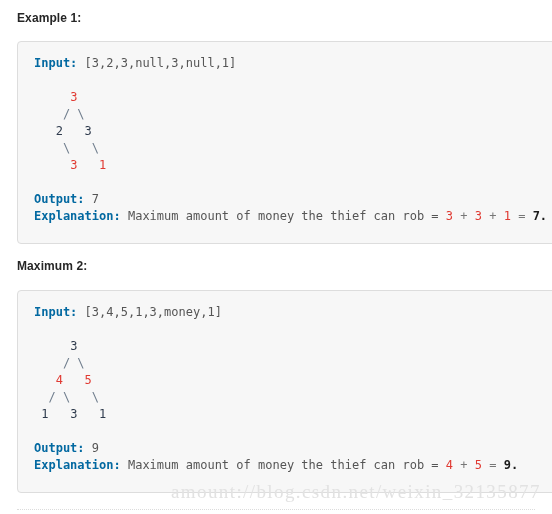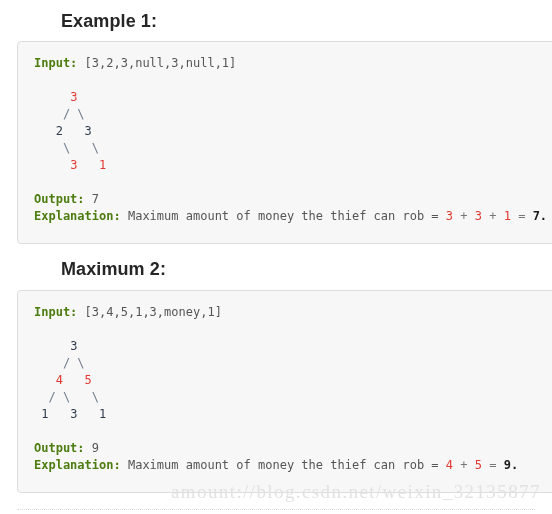--- a/index.html
+++ b/index.html
@@ -20,26 +20,25 @@
     position: relative;
     width: 552px;
     height: 514px;
   }
 
   
   .example-heading {
     position: absolute;
     left: 17px;
     font-family: "Liberation Sans", sans-serif;
-    font-size: 18px;
+    font-size: 12px;
     font-weight: bold;
     color: #262626;
     letter-spacing: 0.1px;
     white-space: nowrap;
-    margin-left: 44px;
   }
   .example-heading.h1 { top: 11px; }
   .example-heading.h2 { top: 259px; }
 
   
   .code-block {
     position: absolute;
     left: 17px;
     width: 560px;            
     background: #f7f7f7;
@@ -56,21 +55,21 @@
   .code-block.cb2 { top: 290px; height: 203px; }
 
   .code-line {
     white-space: pre;
     height: 17px;
   }
   .code-line.blank { height: 17px; }
 
   .lbl {
     font-weight: bold;
-    color: #4d7c0f;
+    color: #0369a1;
   }
   .plain { color: #555555; }
   .red   { color: #e03a32; }
   .op    { color: #777777; }
   .boldblack {
     font-weight: bold;
     color: #1a1a1a;
   }
 
   

